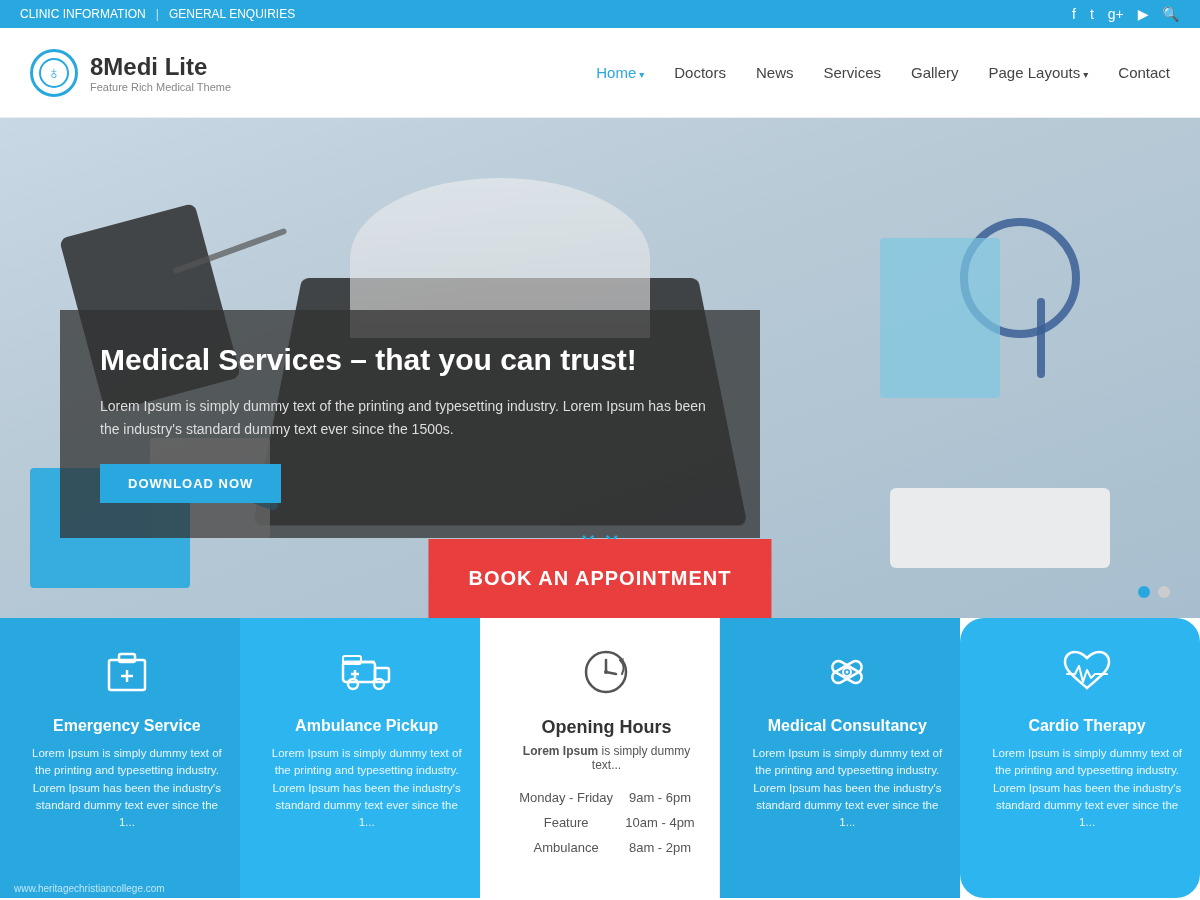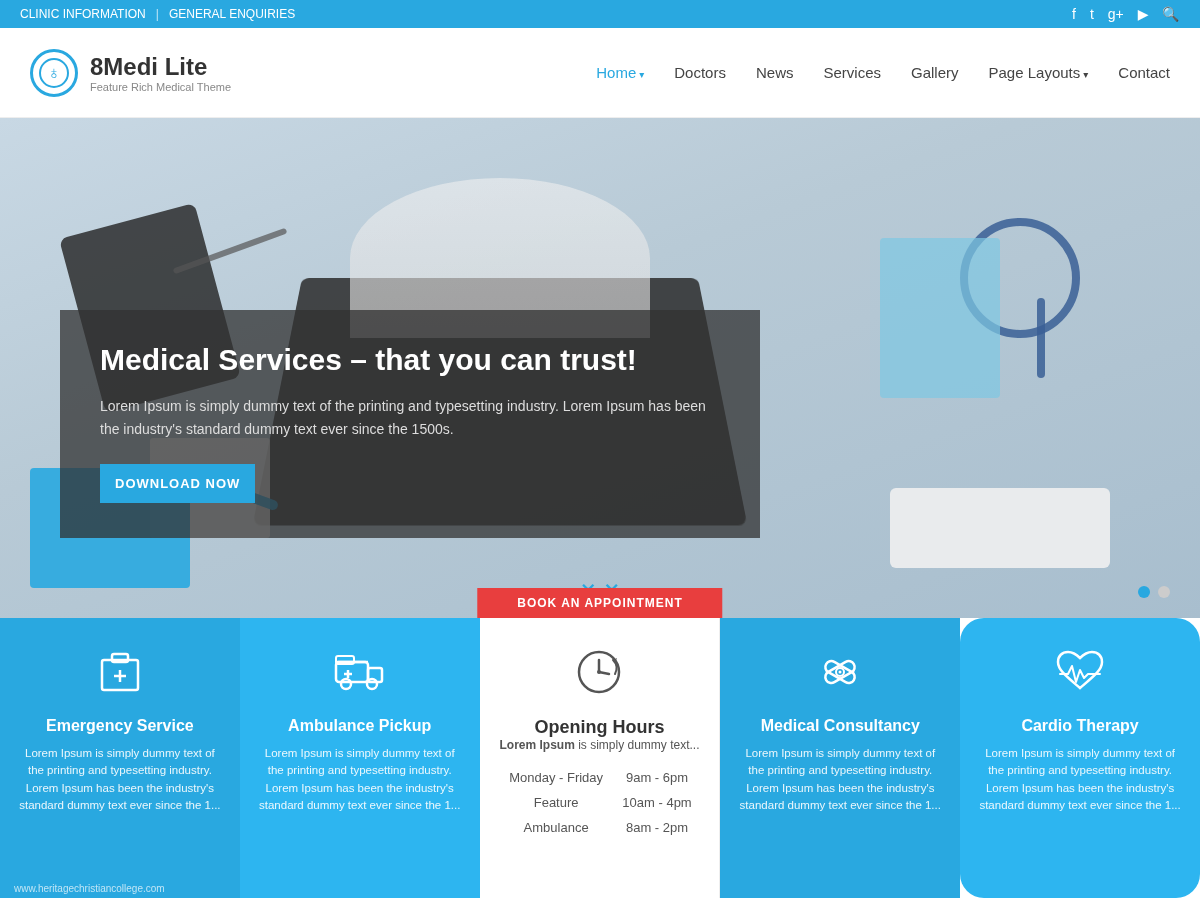--- a/index.html
+++ b/index.html
@@ -86,21 +86,21 @@
     .hero-desc {
       font-size: 14px;
       line-height: 1.6;
       margin-bottom: 24px;
       color: #ddd;
     }
     .btn-download {
       background: #29a8e0;
       color: #fff;
       border: none;
-      padding: 12px 15px;
+      padding: 12px 28px;
       font-size: 13px;
       font-weight: 700;
       letter-spacing: 1px;
       cursor: pointer;
       text-transform: uppercase;
     }
 
     
     .appointment-area {
       position: absolute;
@@ -115,22 +115,22 @@
     .chevron-down {
       color: #29a8e0;
       font-size: 28px;
       line-height: 1;
       margin-bottom: -8px;
     }
     .btn-appointment {
       background: #e83e3e;
       color: #fff;
       border: none;
-      padding: 8px 40px;
-      font-size: 12px;
+      padding: 28px 40px;
+      font-size: 20px;
       font-weight: 700;
       letter-spacing: 1px;
       cursor: pointer;
       text-transform: uppercase;
     }
 
     
     .slider-dots {
       position: absolute;
       bottom: 20px;
@@ -148,21 +148,21 @@
     
     .services-row {
       display: flex;
       height: 280px;
     }
     .service-card {
       flex: 1;
       display: flex;
       flex-direction: column;
       align-items: center;
-      padding: 28px 18px 18px 18px;
+      padding: 28px 18px 18px 32px;
       text-align: center;
     }
     .service-card.blue { background: #29a8e0; color: #fff; }
     .service-card.blue2 { background: #2db5f0; color: #fff; }
     .service-card.white { background: #fff; color: #333; border-right: 1px solid #eee; }
     .service-card.blue3 { background: #29a8e0; color: #fff; }
     .service-card.blue4 { background: #2db5f0; color: #fff; border-radius: 24px; }
 
     .service-icon {
       font-size: 42px;
@@ -174,21 +174,21 @@
       font-weight: 700;
       margin-bottom: 10px;
     }
     .service-desc {
       font-size: 11.5px;
       line-height: 1.5;
       opacity: 0.9;
     }
 
     
-    .opening-title { font-size: 18px; font-weight: 700; color: #333; }
+    .opening-title { font-size: 18px; font-weight: 700; margin-bottom: 6px; color: #333; }
     .opening-hours-table { width: 100%; margin-top: 8px; font-size: 13px; }
     .opening-hours-table td { padding: 4px 2px; color: #555; }
     .opening-hours-table td:last-child { text-align: center; }
 
     
     .footer-text {
       position: absolute;
       bottom: 4px; left: 14px;
       font-size: 10px;
       color: rgba(255,255,255,0.7);

